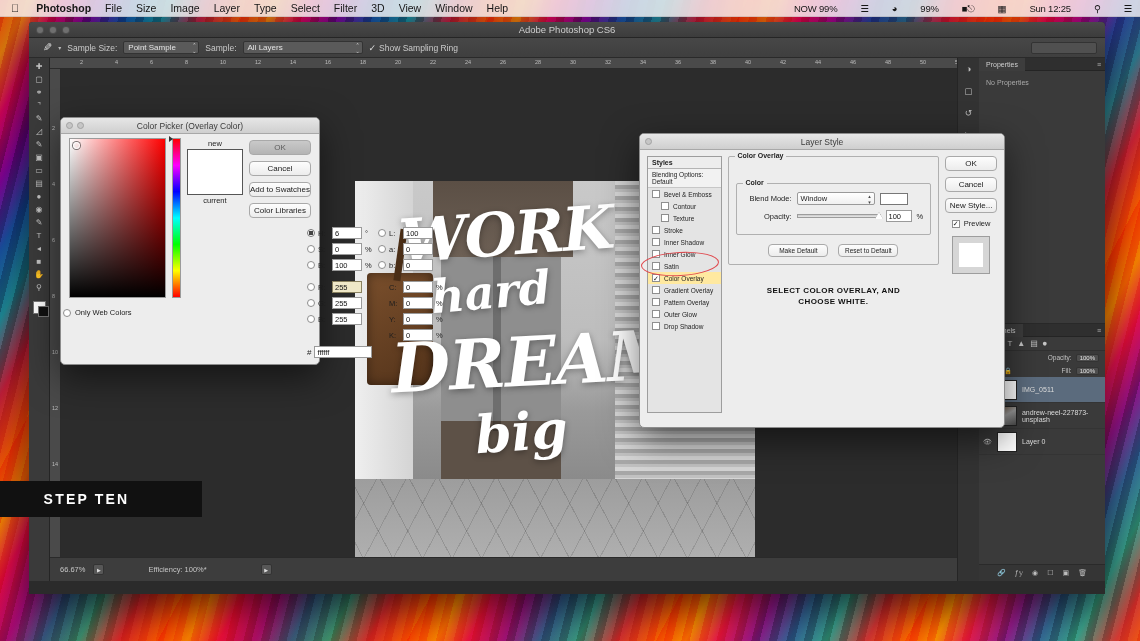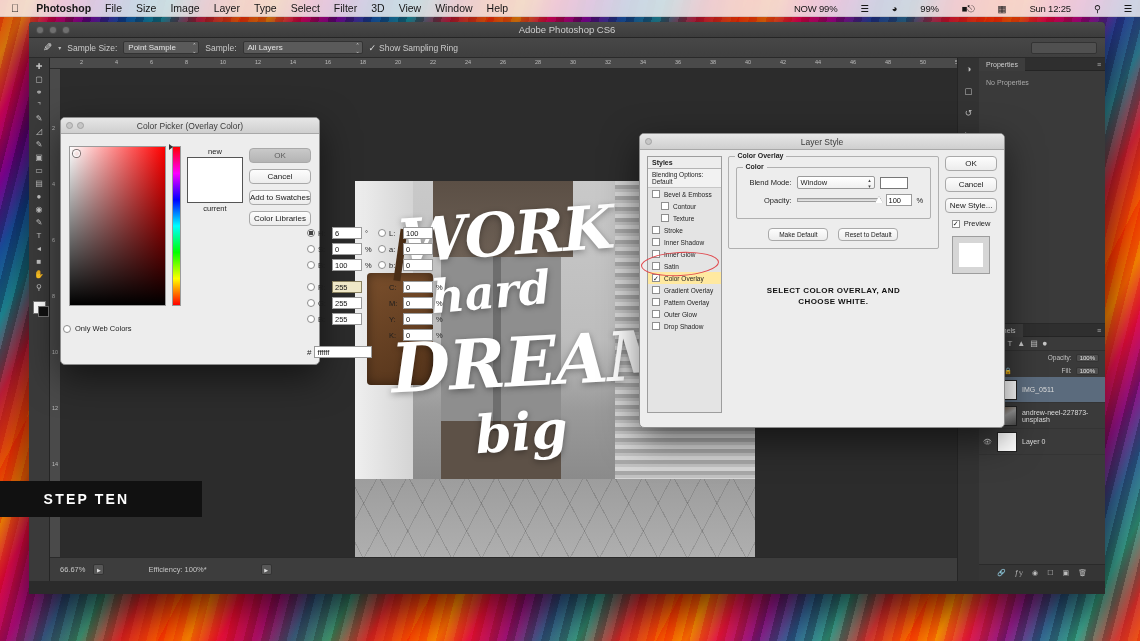--- a/index.html
+++ b/index.html
@@ -246,21 +246,21 @@
     background:#fff; border:1px solid #9a9a9a; font-size:7.5px;
     padding:0 2px; height:12px; line-height:11px; color:#111;
   }
   .field.hl{ background:#efe8c8; border-color:#8a8260; }
   .radio{ width:8px;height:8px;border-radius:50%;border:1px solid #8e8e8e;background:#fff;display:inline-block;flex:none;}
   .radio.on{ background:radial-gradient(circle,#444 0 2.2px,#fff 2.4px); border-color:#777;}
   .cbx{ width:8px;height:8px;border:1px solid #8e8e8e;background:#fff;display:inline-flex;align-items:center;justify-content:center;font-size:7px;line-height:7px;color:#222;flex:none;}
 
   
   #colorpicker{ left:60px; top:101px; width:260px; height:248px;margin-top:16px; }
-  #cp-body{ padding:12px 8px; display:flex; gap:6px; }
+  #cp-body{ padding:4px 8px; display:flex; gap:6px; }
   #cp-field{
     width:160px; height:160px; position:relative; border:1px solid #9b9b9b;
     background:
       linear-gradient(180deg, rgba(0,0,0,0) 0%, #000 100%),
       linear-gradient(90deg, #fff 0%, #ff0000 100%);
   }
   #cp-field .ring{ position:absolute; left:3px; top:3px; width:7px;height:7px;border-radius:50%;border:1px solid #fff; box-shadow:0 0 0 1px rgba(0,0,0,.5);}
   #cp-strip{
     width:14px;height:160px;border:1px solid #9b9b9b; position:relative;
     background:linear-gradient(180deg,#f00,#f0f,#00f,#0ff,#0f0,#ff0,#f00);
@@ -727,21 +727,21 @@
       </div>
       <div class="it">
         <span class="cbx"></span>
         <span>Drop Shadow</span>
       </div>
     </div>
 
     <div id="ls-main">
       <div class="grp">
         <span class="lg">Color Overlay</span>
-        <div class="grp" style="margin-top:2px">
+        <div class="grp" style="margin-top:18px">
           <span class="lg">Color</span>
           <div class="frow">
             <span class="lb">Blend Mode:</span>
             <span class="selbox">Window</span>
             <span class="colorchip" style="background: rgb(255, 255, 255);"></span>
           </div>
           <div class="frow">
             <span class="lb">Opacity:</span>
             <span class="slider">
                 <i class="knb"></i>

